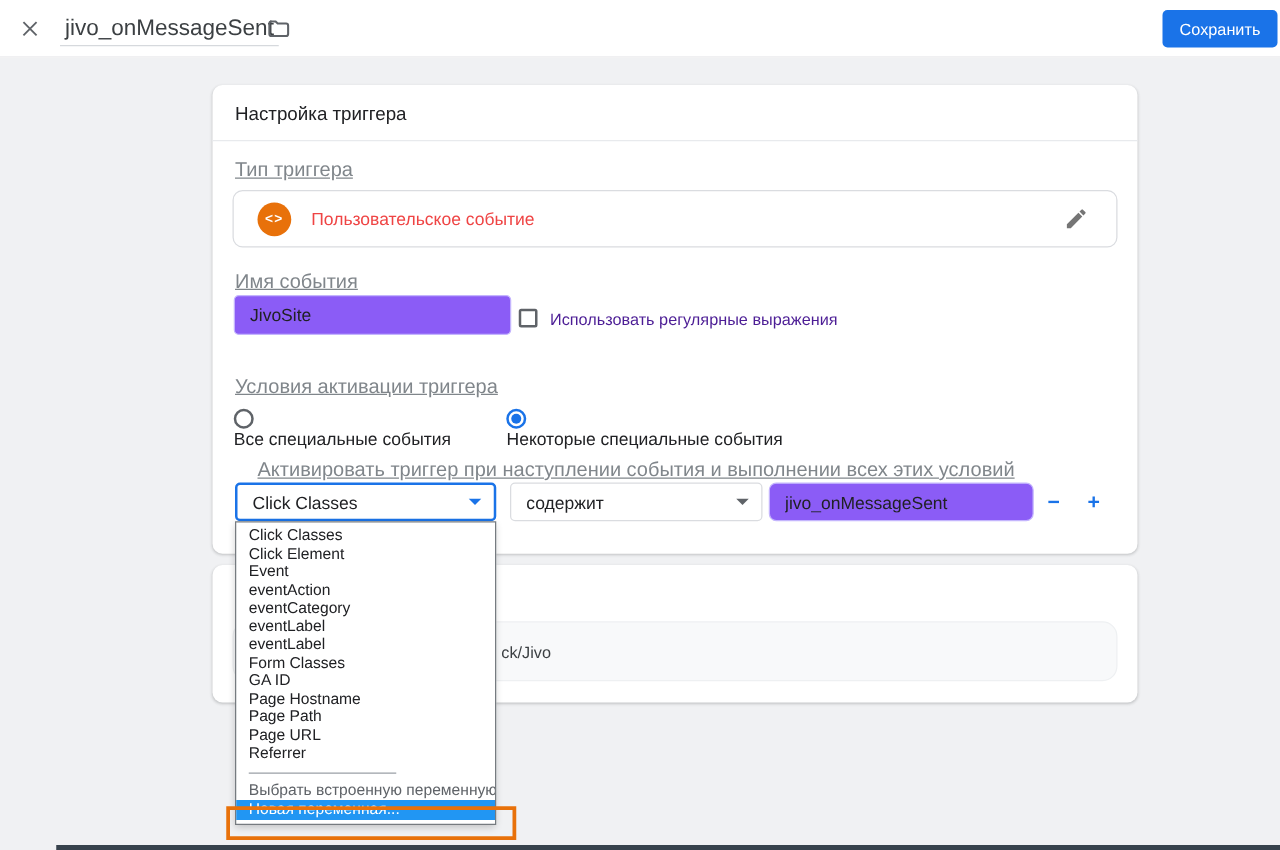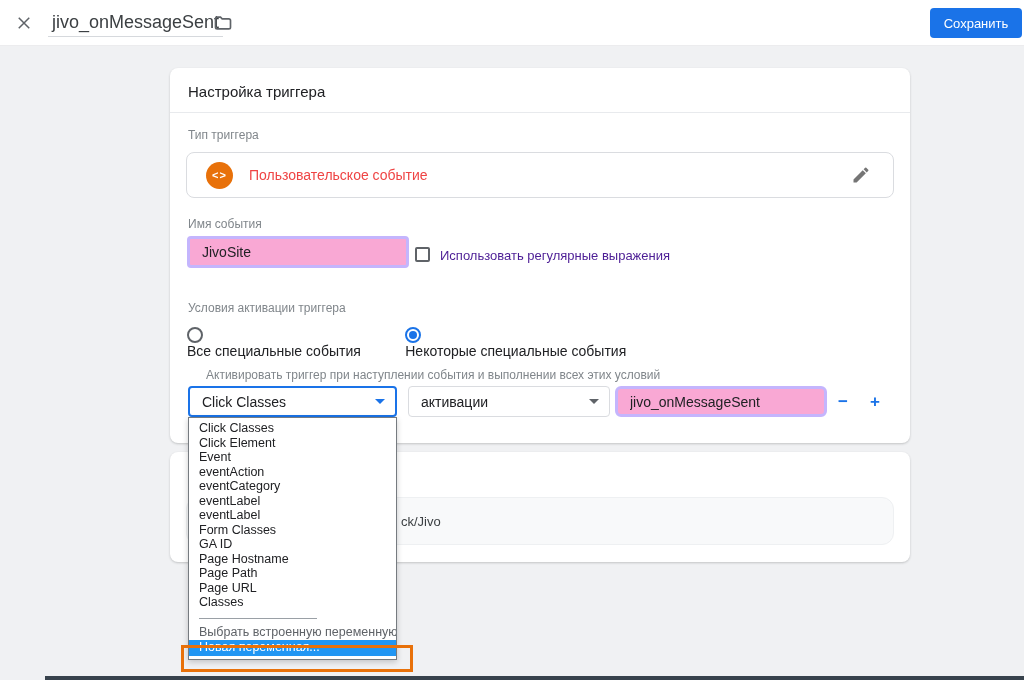--- a/index.html
+++ b/index.html
@@ -57,21 +57,21 @@
 
   .card-title {
     position: absolute; left: 18px; top: 15px;
     font-size: 15px; color: #202124;
   }
   .card-divider {
     position: absolute; left: 0; top: 44px; width: 100%; height: 1px;
     background: #e8eaed;
   }
   .field-label {
-    position: absolute; font-size: 12px; color: #80868b;
+    position: absolute; font-size: 16px; color: #80868b; text-decoration: underline;
   }
 
   .type-box {
     position: absolute; left: 16px; top: 84px; width: 708px; height: 46px;
     border: 1px solid #dadce0; border-radius: 8px;
     display: flex; align-items: center;
   }
   .type-icon {
     width: 27px; height: 27px; border-radius: 50%;
     background: #e8710a; color: #fff;
@@ -80,23 +80,23 @@
     font-size: 11px; font-weight: bold; letter-spacing: 1px;
   }
   .type-text { margin-left: 16px; font-size: 14px; font-weight: 500; color: #ef4444; }
   .pencil-ic {
     position: absolute; right: 22px; top: 12px; width: 20px; height: 20px; color: #757575;
     cursor: pointer;
   }
 
   .text-input {
     position: absolute;
-    border: 3px solid #c4b5fd; border-radius: 4px;
+    border: 1px solid #c4b5fd; border-radius: 4px;
     font-family: inherit; font-size: 14px; color: #202124;
-    padding: 0 12px; background: #f9a8d4; outline: none;
+    padding: 0 12px; background: #8b5cf6; outline: none;
   }
   #event-name-input { left: 17px; top: 168px; width: 222px; height: 32px; }
 
   .checkbox {
     position: absolute; left: 245px; top: 179px; width: 15px; height: 15px;
     border: 2px solid #5f6368; border-radius: 2px; background: #fff; cursor: pointer;
   }
   .checkbox-label {
     position: absolute; left: 270px; top: 180px;
     font-size: 13px; color: #4c1d95;
@@ -231,21 +231,21 @@
       </span>
     </div>
 
     <div class="field-label" style="left:18px; top:300px;margin-left:18px;">Активировать триггер при наступлении события и выполнении всех этих условий</div>
 
     <div class="select-box" id="variable-select">
       <span>Click Classes</span>
       <span class="caret blue"></span>
     </div>
     <div class="select-box" id="operator-select">
-      <span>активации</span>
+      <span>содержит</span>
       <span class="caret"></span>
     </div>
     <input class="text-input" id="value-input" value="jivo_onMessageSent" style="">
     <button class="row-btn" id="remove-cond-btn">−</button>
     <button class="row-btn" id="add-cond-btn">+</button>
   </div>
 
   <div class="card" id="lower-card">
     <div class="inner-box">
       <span class="inner-box-text">ck/Jivo</span>
@@ -258,21 +258,21 @@
     <div class="menu-item">Event</div>
     <div class="menu-item">eventAction</div>
     <div class="menu-item">eventCategory</div>
     <div class="menu-item">eventLabel</div>
     <div class="menu-item">eventLabel</div>
     <div class="menu-item">Form Classes</div>
     <div class="menu-item">GA ID</div>
     <div class="menu-item">Page Hostname</div>
     <div class="menu-item">Page Path</div>
     <div class="menu-item">Page URL</div>
-    <div class="menu-item">Classes</div>
+    <div class="menu-item">Referrer</div>
     <div class="menu-sep"></div>
     <div class="menu-item builtin">Выбрать встроенную переменную...</div>
     <div class="menu-item new-var">Новая переменная...</div>
   </div>
 
   <div class="annotation-box"></div>
 
   <div class="bottom-edge"></div>
 
 </div>

